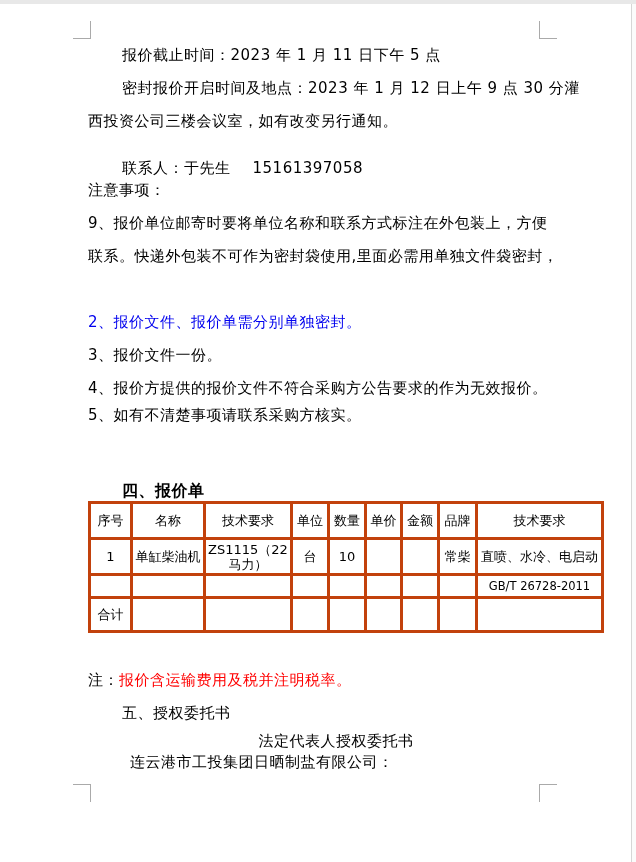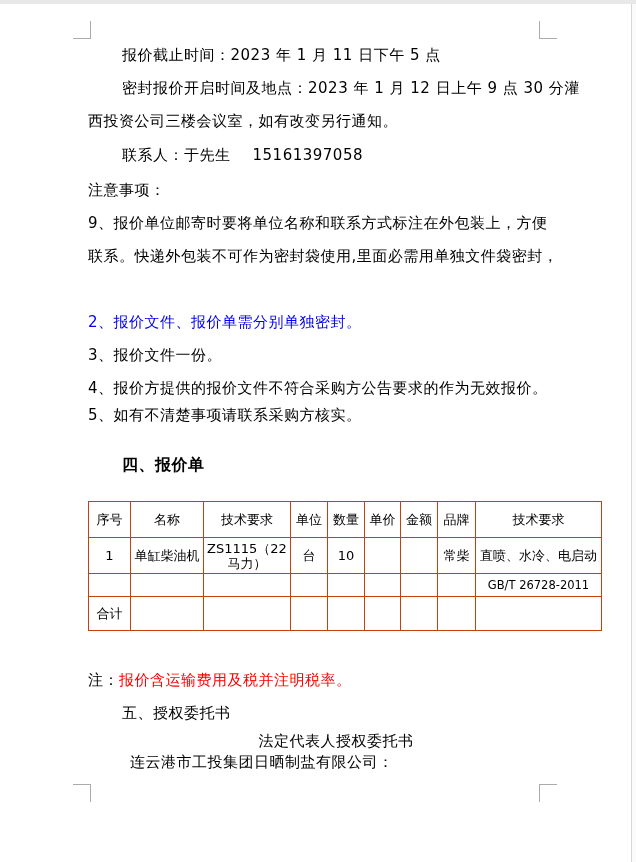--- a/index.html
+++ b/index.html
@@ -23,21 +23,21 @@
         white-space:nowrap; line-height:17px; }
   .indent { left:122px; }
   .flush  { left:88px; }
   .blue { color:#0000ee; }
   .red  { color:#ff0000; }
   .bold { font-weight:bold; }
   .phone { margin-left:22px; letter-spacing:0.5px; }
 
   table.quote { position:absolute; left:88px; top:501px; width:513px;
                 border-collapse:collapse; table-layout:fixed; }
-  table.quote td { border:1px solid #c2410c; text-align:center; vertical-align:middle;
+  table.quote td { border:3px solid #c2410c; text-align:center; vertical-align:middle;
                    font-size:13px; color:#000; padding:1px 2px; overflow:hidden;
                    font-family:"DejaVu Sans", sans-serif; }
   tr.hdr  td { height:36px; }
   tr.r1   td { height:36px; }
   tr.r2   td { height:23px; font-size:11.5px; }
   tr.r3   td { height:34px; }
   td.spec-red { color:#ff0000; line-height:15px; }
 
   .center-line { text-align:center; }
 </style>
@@ -52,33 +52,33 @@
 
   <div class="mark mark-tl"></div>
   <div class="mark mark-tr"></div>
   <div class="mark mark-bl"></div>
   <div class="mark mark-br"></div>
 
   <div class="ln indent" style="top:47px">报价截止时间：2023 年 1 月 11 日下午 5 点</div>
   <div class="ln indent" style="top:80px">密封报价开启时间及地点：2023 年 1 月 12 日上午 9 点 30 分灌</div>
   <div class="ln flush" style="top:113px">西投资公司三楼会议室，如有改变另行通知。</div>
 
-  <div class="ln indent" style="top:147px">
+  <div class="ln indent" style="top:160px">
     <span>联系人：于先生</span><span class="phone">15161397058</span>
   </div>
 
   <div class="ln flush" style="top:182px">注意事项：</div>
   <div class="ln flush" style="top:215px">9、报价单位邮寄时要将单位名称和联系方式标注在外包装上，方便</div>
   <div class="ln flush" style="top:248px">联系。快递外包装不可作为密封袋使用,里面必需用单独文件袋密封，</div>
   <div class="ln flush blue" style="top:314px">2、报价文件、报价单需分别单独密封。</div>
   <div class="ln flush" style="top:347px">3、报价文件一份。</div>
   <div class="ln flush" style="top:380px">4、报价方提供的报价文件不符合采购方公告要求的作为无效报价。</div>
   <div class="ln flush" style="top:407px">5、如有不清楚事项请联系采购方核实。</div>
 
-  <div class="ln indent bold" style="top:456px; font-size:16px">四、报价单</div>
+  <div class="ln indent bold" style="top:482px; font-size:16px">四、报价单</div>
 
   <table class="quote">
     <colgroup>
       <col style="width:42px">
         <col style="width:73px">
         <col style="width:87px">
       <col style="width:37px">
         <col style="width:37px">
         <col style="width:36px">
       <col style="width:37px">

